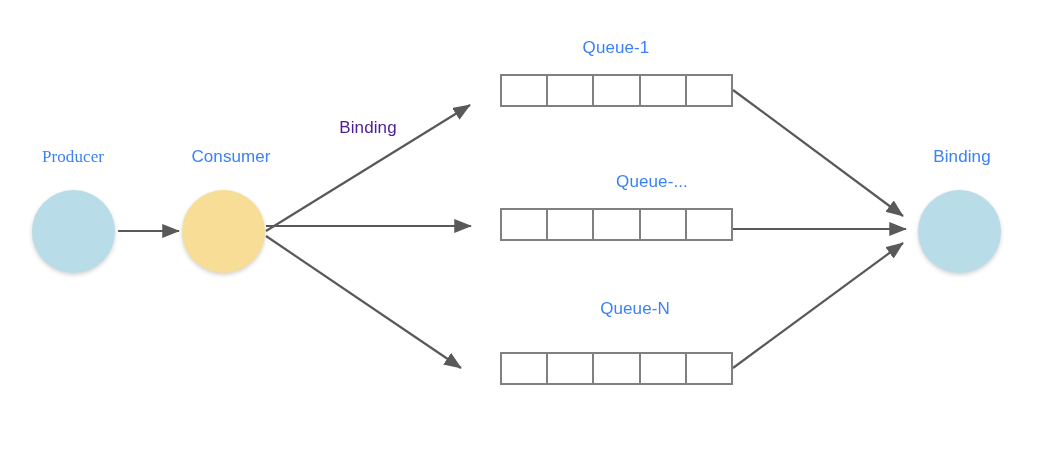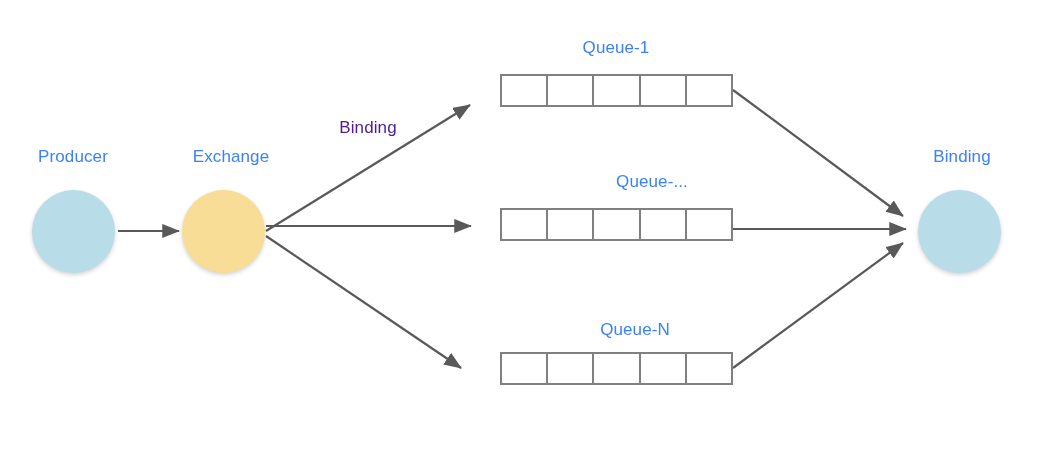--- a/index.html
+++ b/index.html
@@ -88,24 +88,24 @@
     <line x1="266" y1="236" x2="461" y2="368" stroke="#595959" stroke-width="2.2" marker-end="url(#arrowhead)"></line>
 
     <line x1="733" y1="90" x2="903" y2="216" stroke="#595959" stroke-width="2.2" marker-end="url(#arrowhead)"></line>
 
     <line x1="733" y1="229" x2="906" y2="229" stroke="#595959" stroke-width="2.2" marker-end="url(#arrowhead)"></line>
 
     <line x1="733" y1="368" x2="903" y2="243" stroke="#595959" stroke-width="2.2" marker-end="url(#arrowhead)"></line>
   </svg>
 
   <div class="circle" style="left:32px; top:190px; background:#b8dce8;"></div>
-  <div class="node-label" style="left:73px; top:147px;">Producer</div>
+  <div class="node-label" style="left:73px; top:147px;font-family:Liberation Serif, serif;">Producer</div>
 
   <div class="circle" style="left:182px; top:190px; background:#f7dd96;"></div>
-  <div class="node-label" style="left:231px; top:147px;">Exchange</div>
+  <div class="node-label" style="left:231px; top:147px;">Consumer</div>
 
   <div class="edge-label" style="left:368px; top:118px;">Binding</div>
 
   <div class="node-label" style="left:616px; top:38px;">Queue-1</div>
   <div class="queue" style="left:500px; top:74px; width:233px;">
     <div class="queue-cell"></div>
     <div class="queue-cell"></div>
     <div class="queue-cell"></div>
     <div class="queue-cell"></div>
     <div class="queue-cell"></div>
@@ -113,21 +113,21 @@
 
   <div class="node-label" style="left:652px; top:172px;">Queue-...</div>
   <div class="queue" style="left:500px; top:208px; width:233px;">
     <div class="queue-cell"></div>
     <div class="queue-cell"></div>
     <div class="queue-cell"></div>
     <div class="queue-cell"></div>
     <div class="queue-cell"></div>
   </div>
 
-  <div class="node-label" style="left:635px; top:320px;">Queue-N</div>
+  <div class="node-label" style="left:635px; top:299px;">Queue-N</div>
   <div class="queue" style="left:500px; top:352px; width:233px;">
     <div class="queue-cell"></div>
     <div class="queue-cell"></div>
     <div class="queue-cell"></div>
     <div class="queue-cell"></div>
     <div class="queue-cell"></div>
   </div>
 
   <div class="circle" style="left:918px; top:190px; background:#b8dce8;"></div>
   <div class="node-label" style="left:962px; top:147px;">Binding</div>

